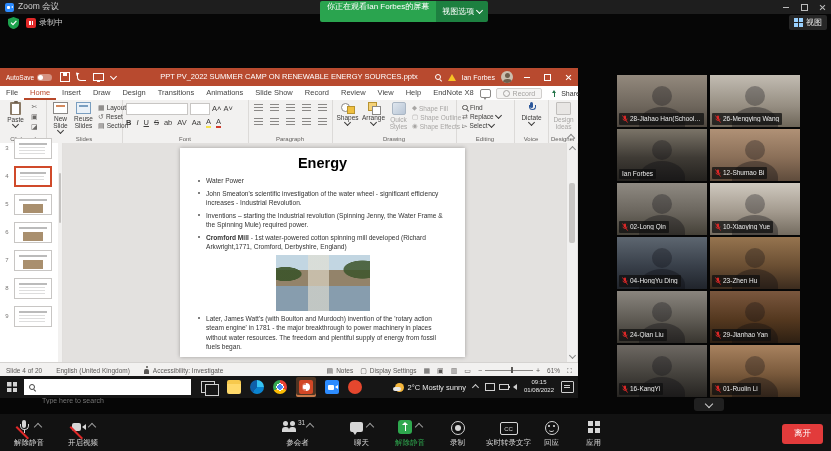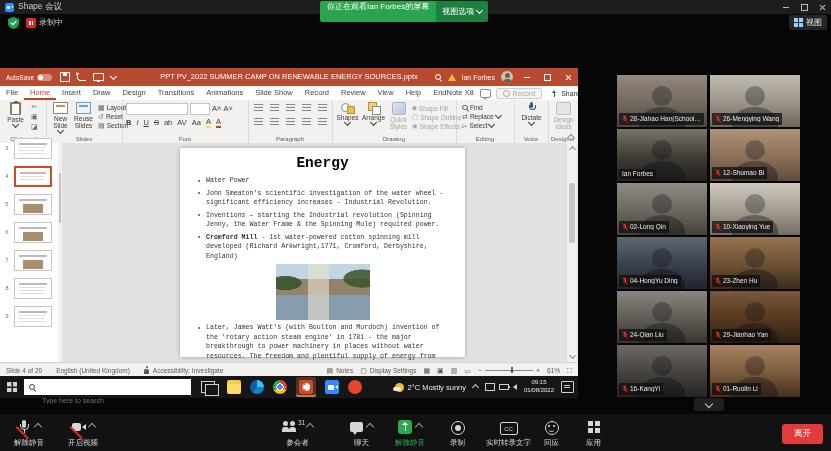--- a/index.html
+++ b/index.html
@@ -120,21 +120,21 @@
   .thumbrow{position:absolute;left:0;width:62px;height:26px;display:flex;align-items:center;}
   .tnum{width:14px;text-align:center;font-size:6px;color:#797775;}
   .thumb{width:38px;height:21px;background:#fff;border:1px solid #c8c6c4;box-sizing:border-box;position:relative;overflow:hidden;}
   .thumb .mini{position:absolute;left:4px;top:4px;right:4px;height:2px;background:#bbb;}
   .thumb .mini2{position:absolute;left:4px;top:8px;right:6px;bottom:4px;background:repeating-linear-gradient(180deg,#ddd 0 1px,transparent 1px 3px);}
   .thumb.img::after{content:"";position:absolute;left:8px;top:9px;width:20px;height:9px;background:#a98f6e;}
   .thumb.sel{border:2px solid #d04a2a;}
   .pscroll{position:absolute;right:0;top:0;width:4px;height:219px;background:#f2f1f0;}
   .pscroll::after{content:"";position:absolute;left:1px;top:30px;width:2px;height:50px;background:#c4c2c0;border-radius:1px;}
   .slide{position:absolute;left:180px;top:5px;width:285px;height:209px;background:#fff;box-shadow:0 0 4px rgba(0,0,0,.3);}
-  .slidein{padding:5px 17px 0 17px;font-family:Liberation Mono, monospace;}
+  .slidein{padding:5px 17px 0 17px;}
   .stitle{font-size:14.5px;font-weight:bold;color:#000;text-align:center;margin:2px 0 5px 0;}
   .bullet{display:flex;margin-bottom:3px;color:#333;font-size:6.6px;line-height:1.45;}
   .bdot{width:9px;flex:none;position:relative;}
   .bdot::before{content:"";position:absolute;left:1px;top:3.5px;width:2px;height:2px;border-radius:50%;background:#555;}
   .btext{flex:1;}
   .mill{width:94px;height:56px;margin:1px auto 3px auto;background:
      radial-gradient(ellipse at 10% 34%, rgba(60,84,42,.9) 0 13%, transparent 14%),
      radial-gradient(ellipse at 92% 26%, rgba(60,84,42,.85) 0 15%, transparent 16%),
      linear-gradient(90deg,transparent 0 34%,rgba(232,226,210,.6) 34% 56%,transparent 56%),
      linear-gradient(180deg,#c2d6e2 0 26%,#93836a 26% 56%,#879dae 56% 100%);}
@@ -242,21 +242,21 @@
      linear-gradient(#d6d6d6 0 0) 7px 7px/5px 5px no-repeat;}
   .leavebtn{position:absolute;right:8px;top:10px;background:#e23b3b;color:#fff;font-size:8.5px;padding:4px 12px;border-radius:3px;}
 </style>
 </head>
 <body>
 
 <div id="app">
 
   <div class="abs ztitle">
     <span class="zappicon"></span>
-    <span class="ztitletext">Shape 会议</span>
+    <span class="ztitletext">Zoom 会议</span>
     <div class="centerbadges">
       <span class="watchbadge">你正在观看Ian Forbes的屏幕</span>
       <span class="viewopt">
           <span>视图选项</span>
           <i class="chev-d"></i>
         </span>
     </div>
     <div class="winctl">
       <span class="wbtn">
           <i class="ic-min"></i>

